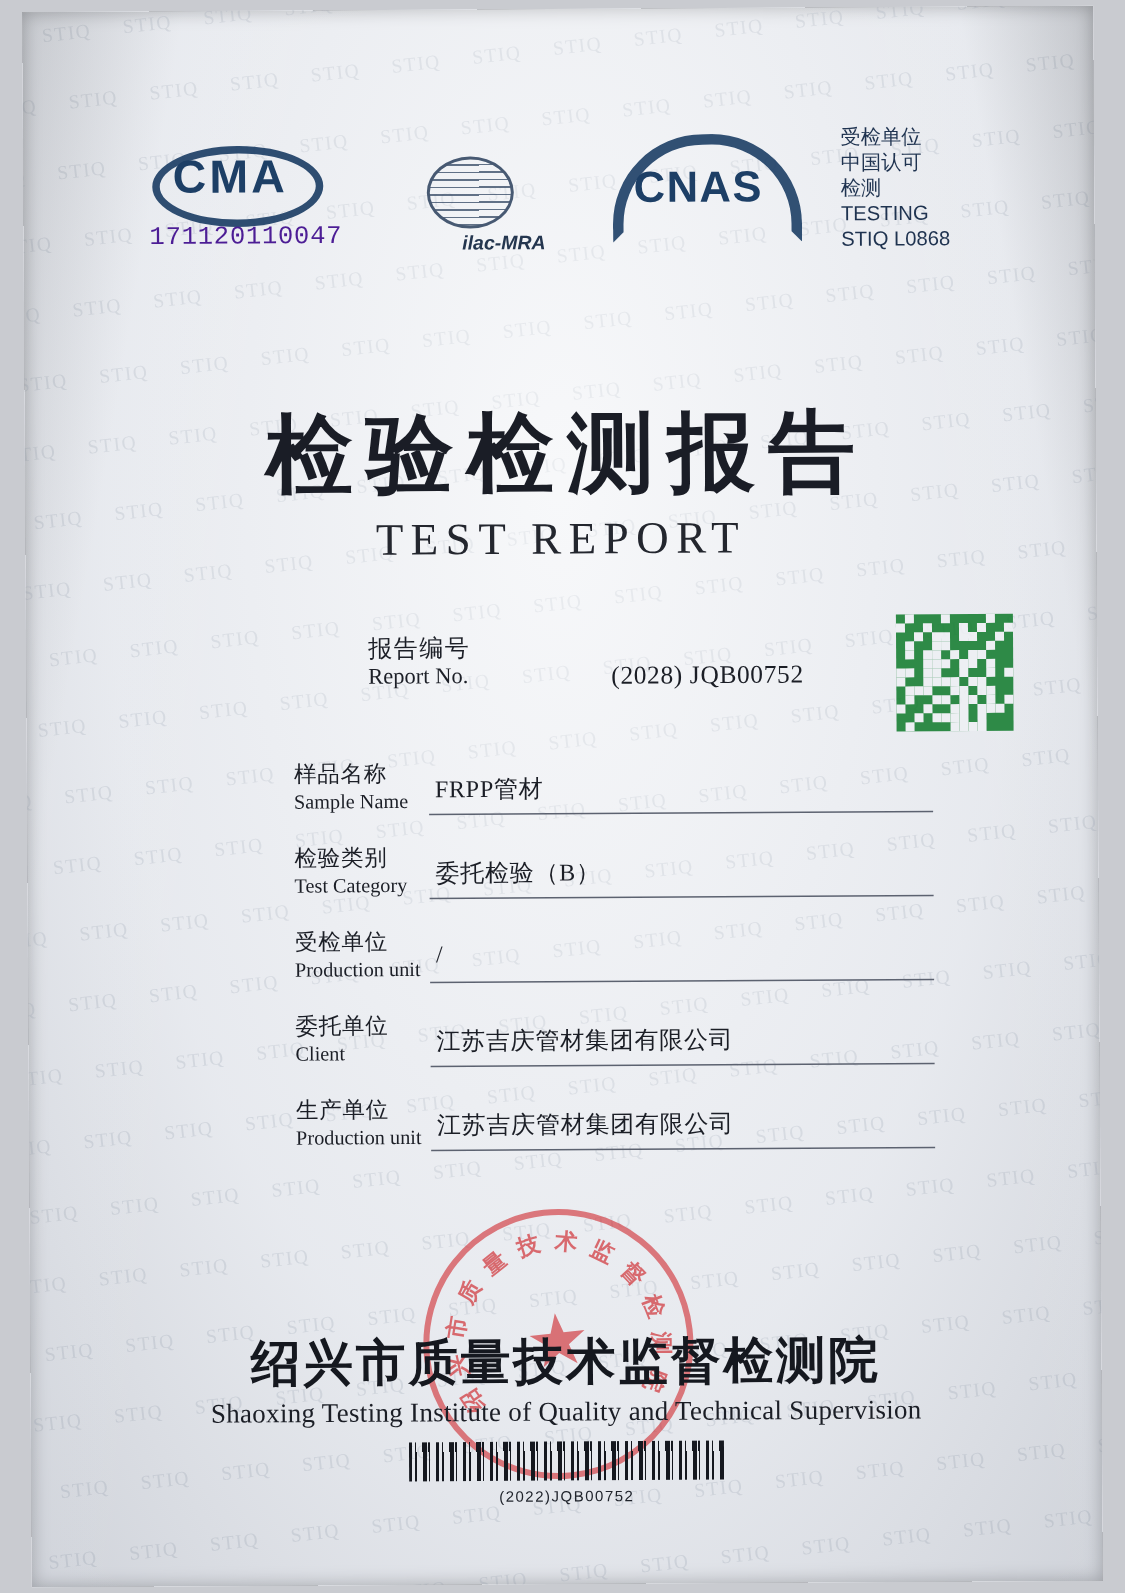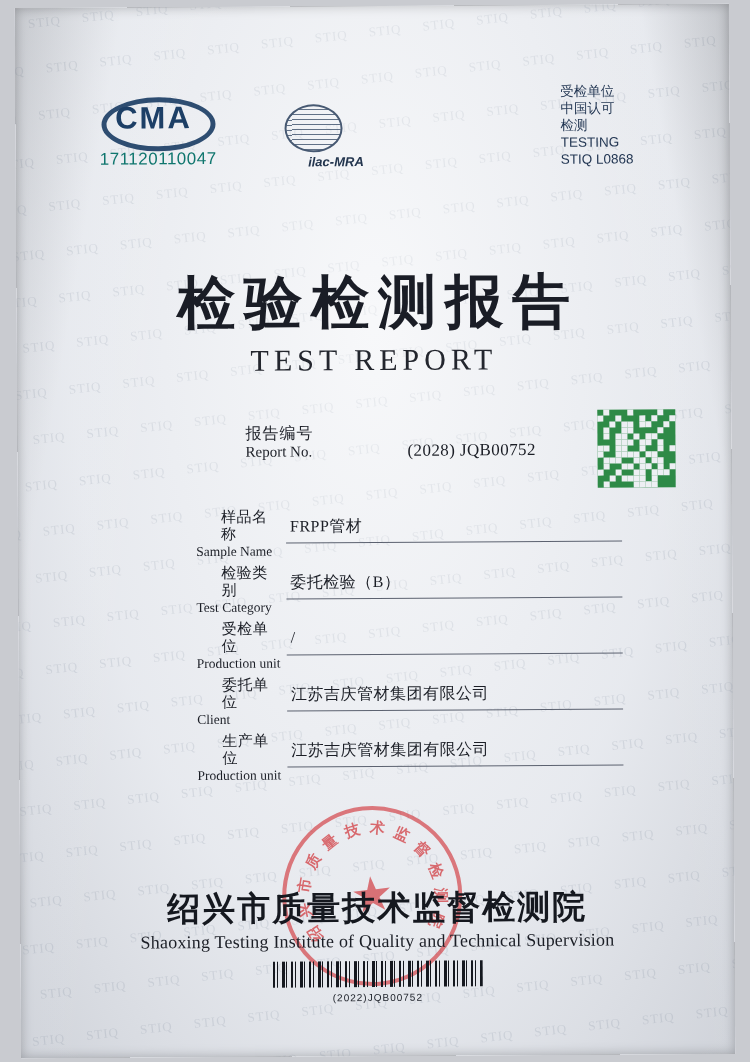--- a/index.html
+++ b/index.html
@@ -89,23 +89,23 @@
     font-family: "Liberation Sans", sans-serif;
     font-weight: bold;
     font-size: 31px;
     letter-spacing: 2px;
     color: #1d3f66;
   }
   .cma-num {
     position: absolute;
     left: 84px;
     top: 60px;
-    font-family: Liberation Sans, sans-serif;
+    font-family: Liberation Mono, monospace;
     font-size: 17px;
-    color: #0f766e;
+    color: #4c1d95;
     letter-spacing: .5px;
   }
   .ilac {
     position: absolute;
     left: 248px;
     top: 16px;
     width: 100px;
     height: 66px;
     text-align: right;
   }
@@ -236,21 +236,21 @@
   }
   .field .lab {
     position: absolute;
     left: 0;
     top: 2px;
     width: 86px;
     text-align: left;
     line-height: 17px;
     color: #1b1e26;
   }
-  .field .lab .cn { font-size: 15px; letter-spacing: .5px; display: block; margin-left: 25px; }
+  .field .lab .cn { font-size: 15px; letter-spacing: .5px; display: block; }
   .field .lab .en { font-size: 13.5px; display: block; }
   .field .val {
     position: absolute;
     left: 94px;
     top: 10px;
     font-size: 16px;
     color: #1b1e26;
     letter-spacing: .5px;
   }
   .field .rule {
@@ -393,20 +393,24 @@
           <div class="ring"></div>
           <div class="txt">CMA</div>
         </div>
         <div class="cma-num">171120110047</div>
 
         <div class="ilac">
           <div class="globe"></div>
           <div class="lbl">ilac-MRA</div>
         </div>
 
+        <div class="cnas">
+          <div class="arc"></div>
+          <div class="txt">CNAS</div>
+        </div>
 
         <div class="cnas-side">
           <div>受检单位</div>
           <div>中国认可</div>
           <div>检测</div>
           <div>TESTING</div>
           <div>STIQ L0868</div>
         </div>
       </div>
 

